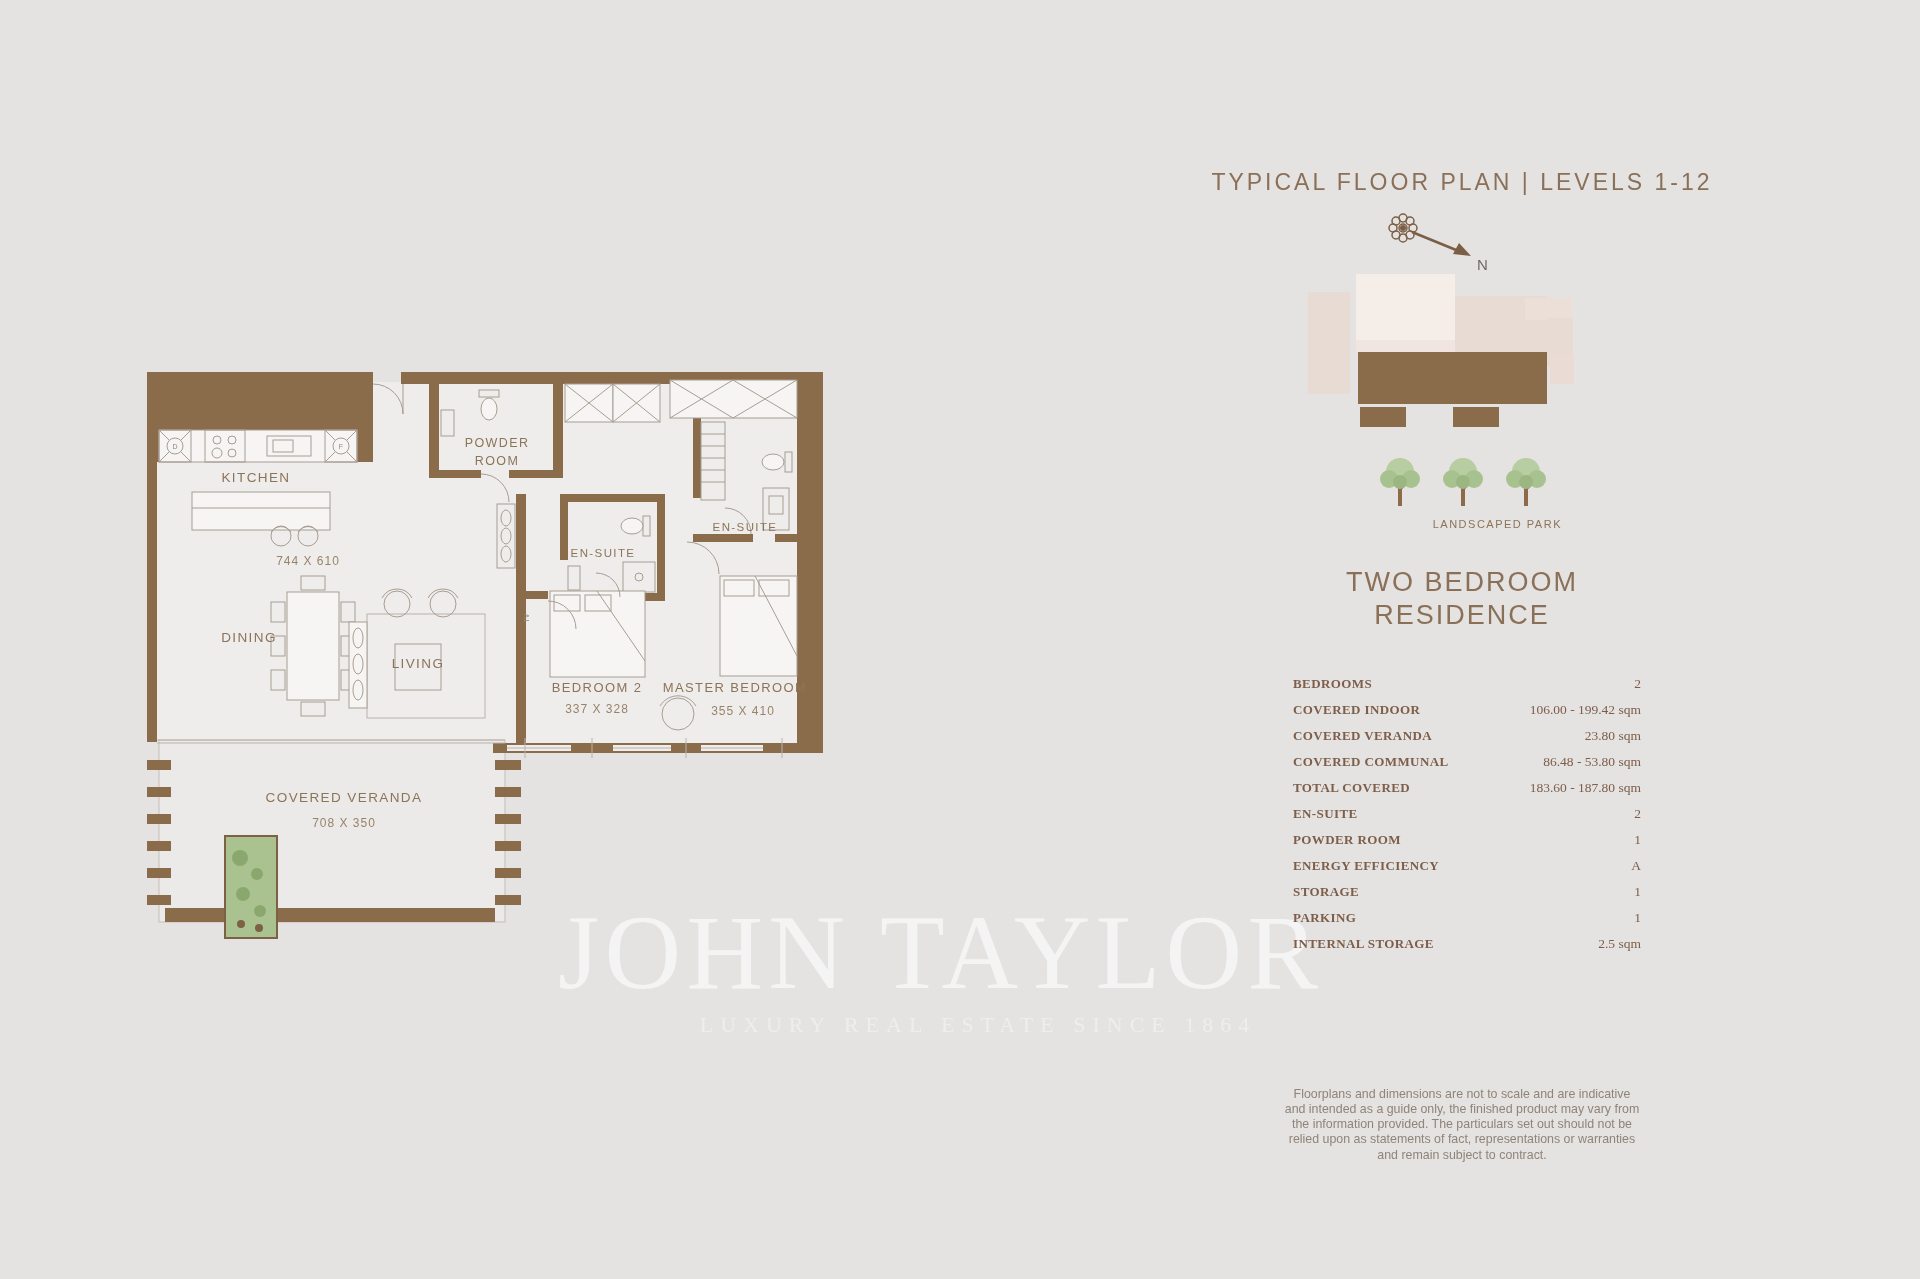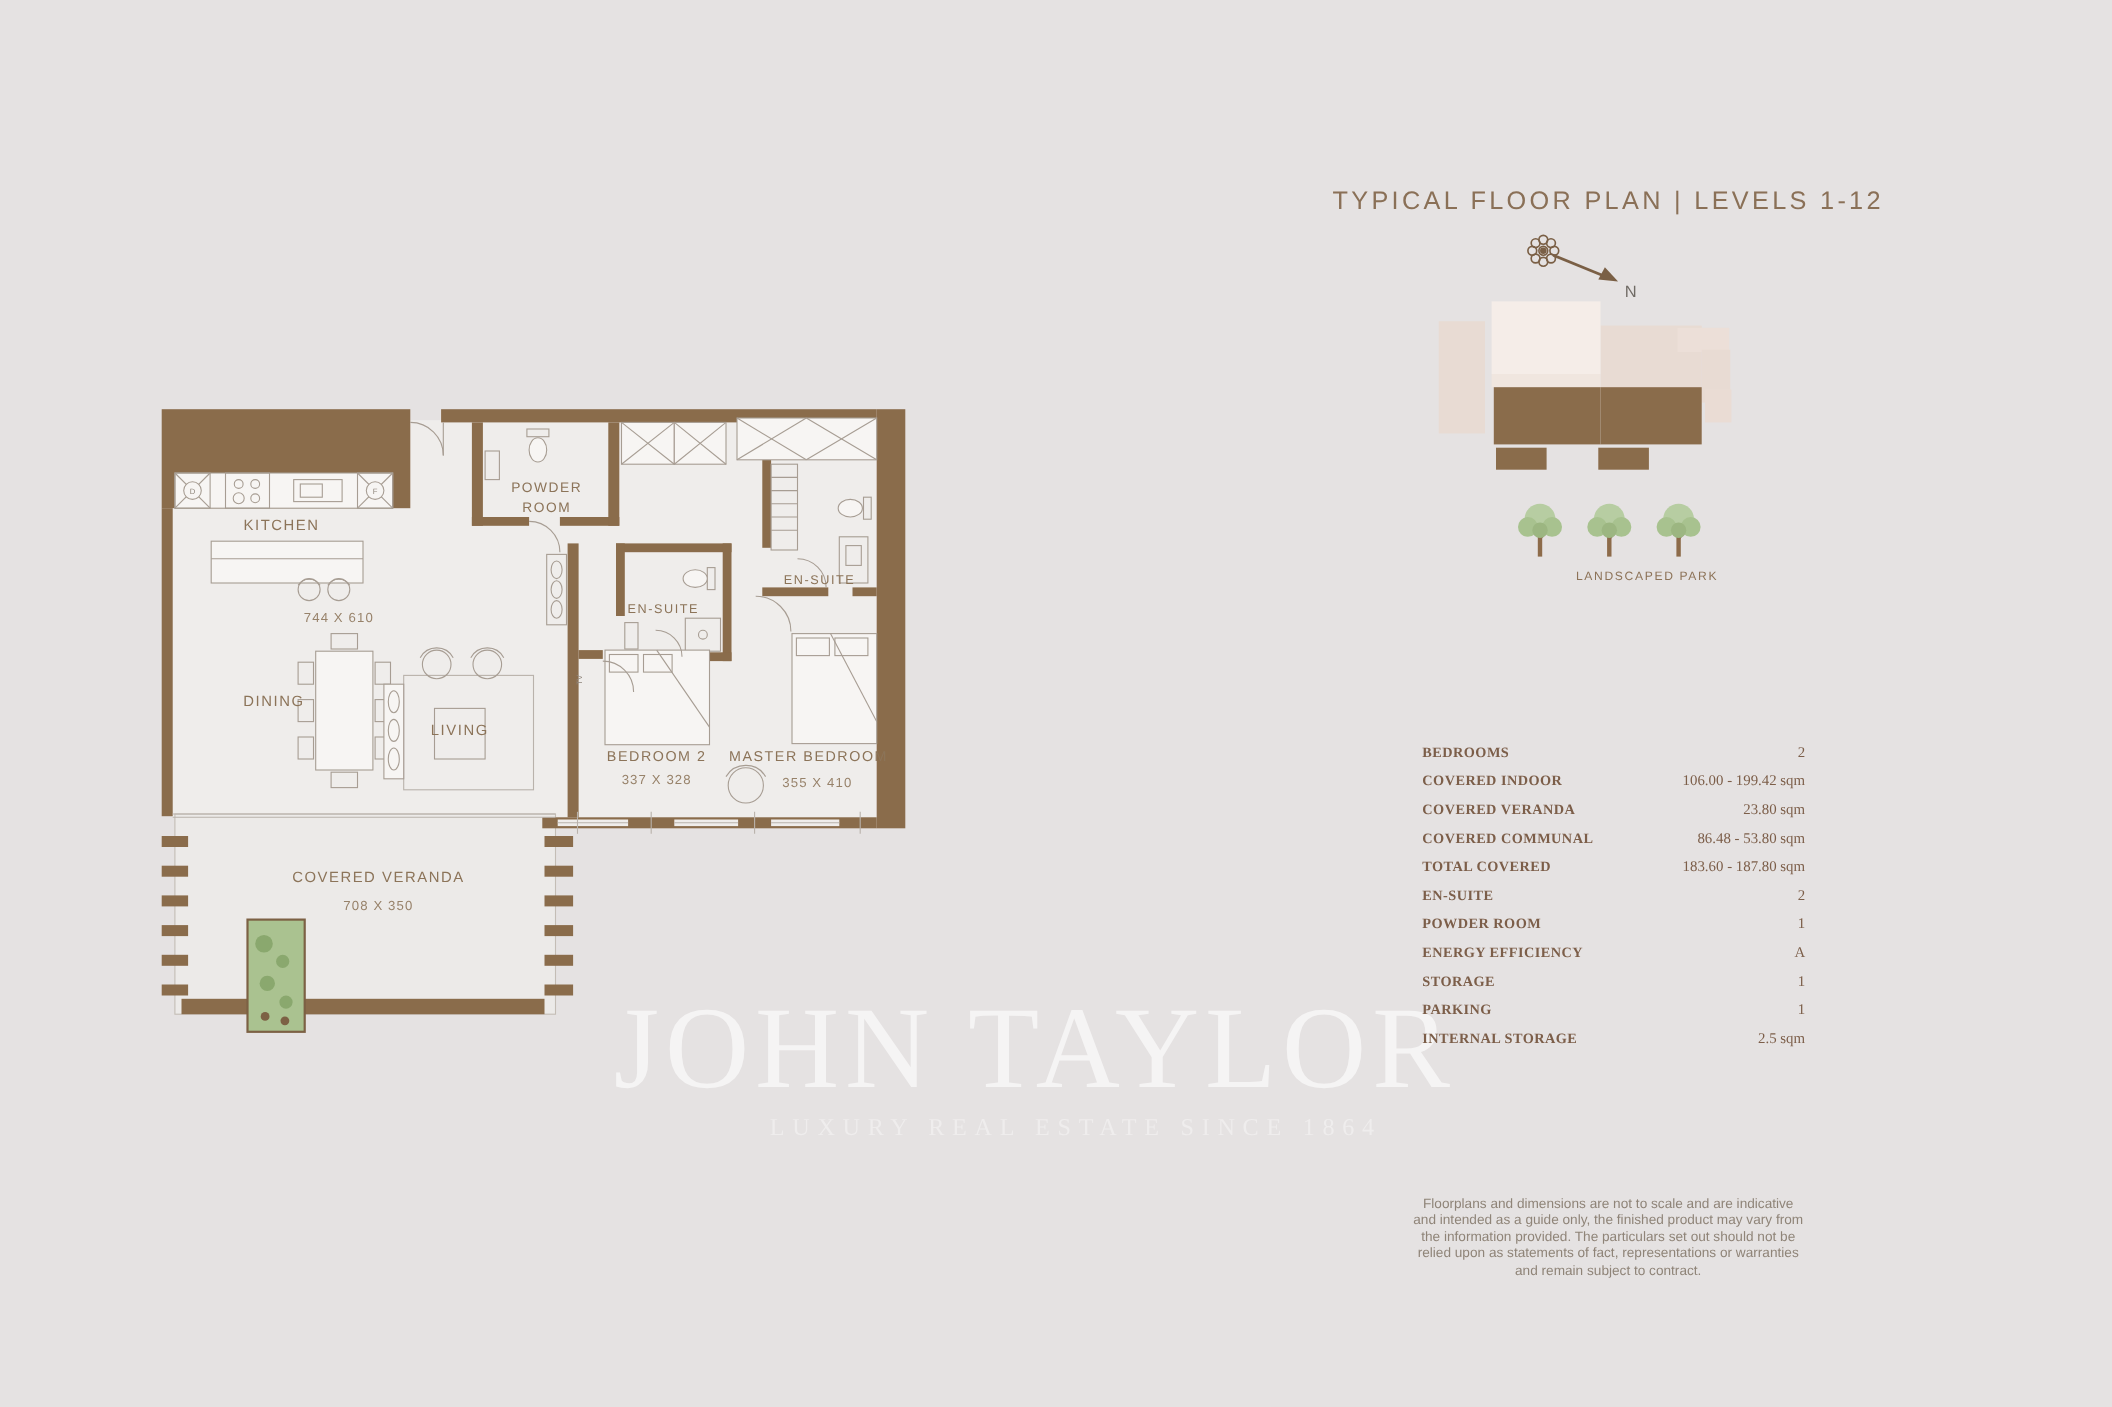--- a/index.html
+++ b/index.html
@@ -317,20 +317,21 @@
     <line x1="0" y1="-16" x2="9" y2="-26" stroke="#8d6b4a" stroke-width="2"></line>
     <circle cx="0" cy="-34" r="14" fill="#b7cda2"></circle>
       <circle cx="-11" cy="-27" r="9" fill="#a8c28f"></circle>
     <circle cx="11" cy="-27" r="9" fill="#a8c28f"></circle>
       <circle cx="0" cy="-24" r="7" fill="#9cb681"></circle>
   </g>
 </svg>
 <div class="abs park-label">LANDSCAPED PARK</div>
 
 <div class="abs res-title">
+  <div>TWO BEDROOM RESIDENCE</div>
 </div>
 
 <div class="abs specs">
   <div class="spec-row">
       <span class="spec-label">BEDROOMS</span>
       <span class="spec-value">2</span>
     </div>
   <div class="spec-row">
       <span class="spec-label">COVERED INDOOR</span>
       <span class="spec-value">106.00 - 199.42 sqm</span>

